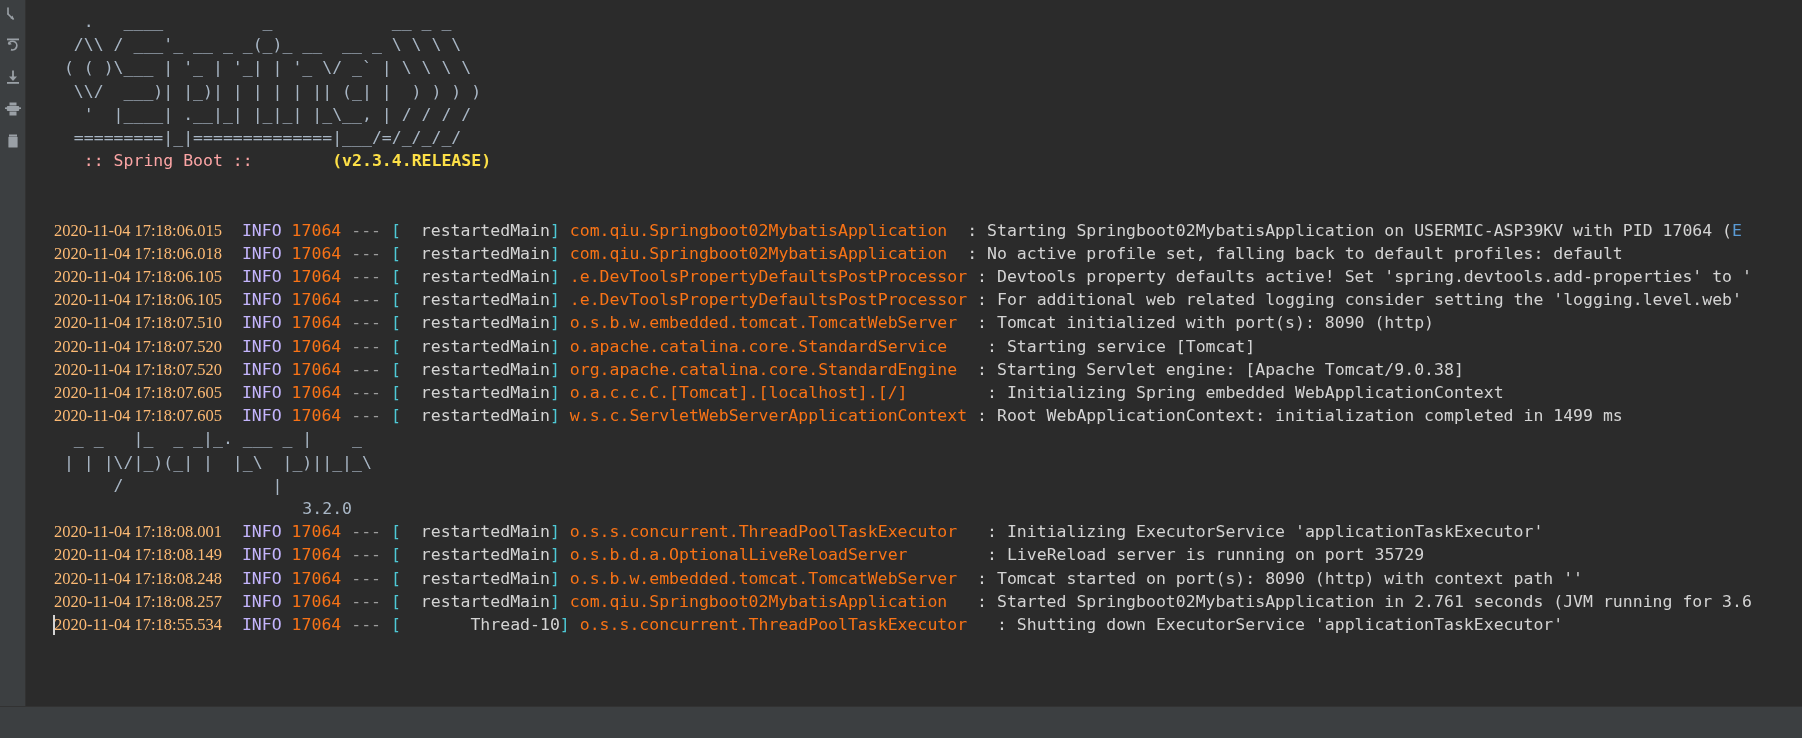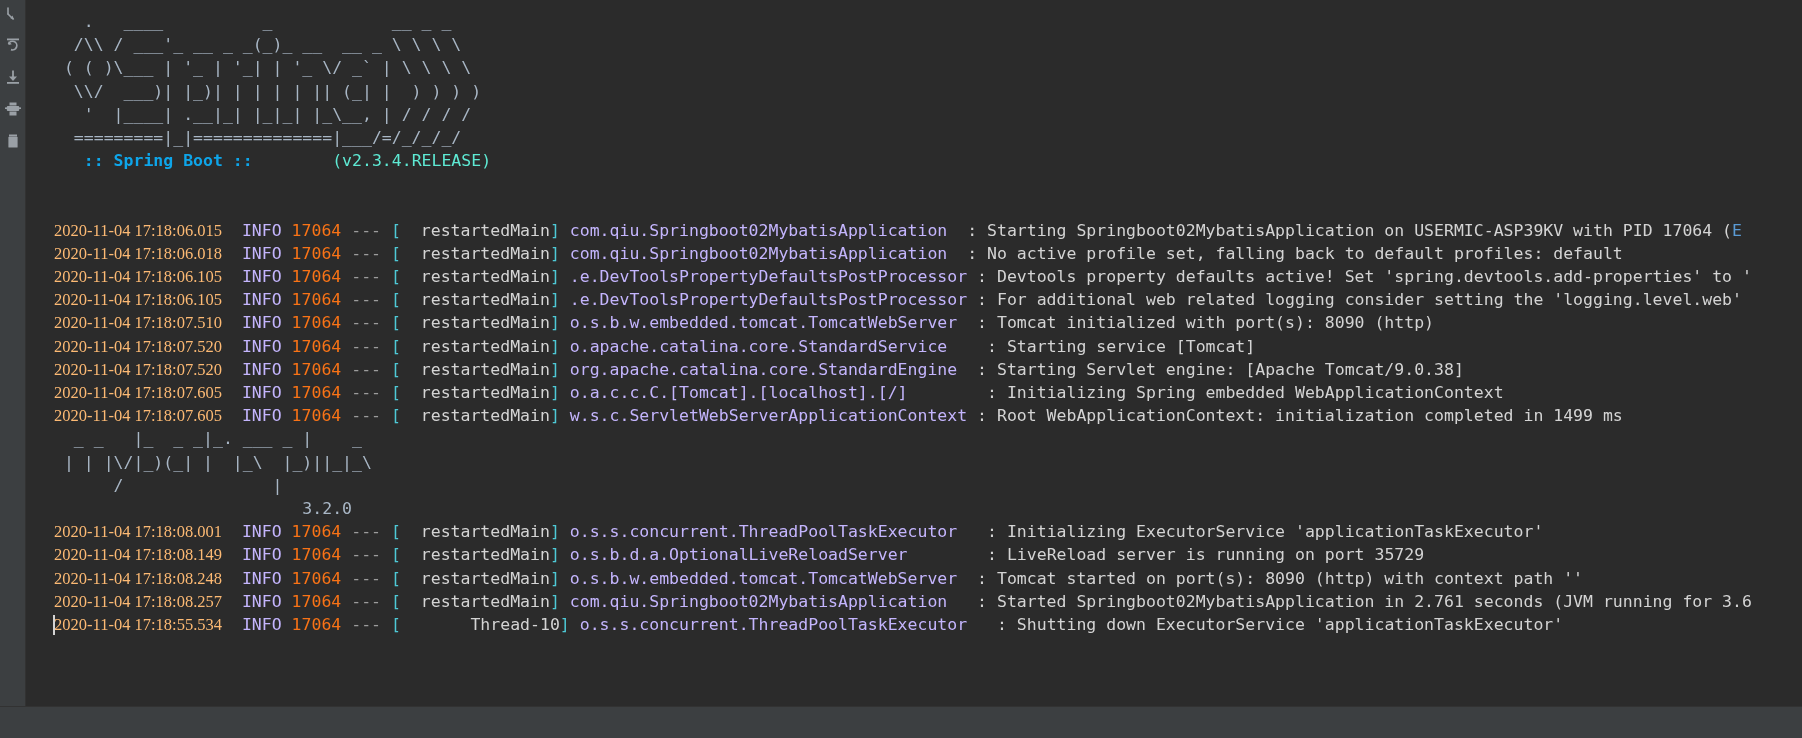--- a/index.html
+++ b/index.html
@@ -55,29 +55,29 @@
     font-family: "DejaVu Sans Mono", "Liberation Mono", monospace;
     font-size: 16.5px;
     line-height: 23.2px;
     letter-spacing: 0px;
     color: #bbbbbb;
     padding-left: 28px;
   }
   .line { height: 23.2px; white-space: pre; }
 
   .c-banner   { color: #a9b7c6; }
-  .c-bannerhl { color: #0ea5e9; font-weight: bold; }
-  .c-bannerver{ color: #5eead4; }
+  .c-bannerhl { color: #fca5a5; }
+  .c-bannerver{ color: #fde047; font-weight: bold; }
   .c-ts       { color: #fdba74; font-family: Liberation Serif, serif; }
   .c-info     { color: #c4b5fd; }
   .c-pid      { color: #f97316; }
   .c-dash     { color: #9c9c9c; }
   .c-brk      { color: #4ec9d6; }
   .c-thread   { color: #d4d4d4; }
-  .c-logger   { color: #c4b5fd; text-align: center; }
+  .c-logger   { color: #f97316; text-align: center; }
   .c-msg      { color: #d4d4d4; }
   .c-url      { color: #5a9bd5; }
 
   
   .caret {
     position: absolute;
     left: 27px;
     width: 2px;
     height: 20px;
     background: #d4d4d4;

